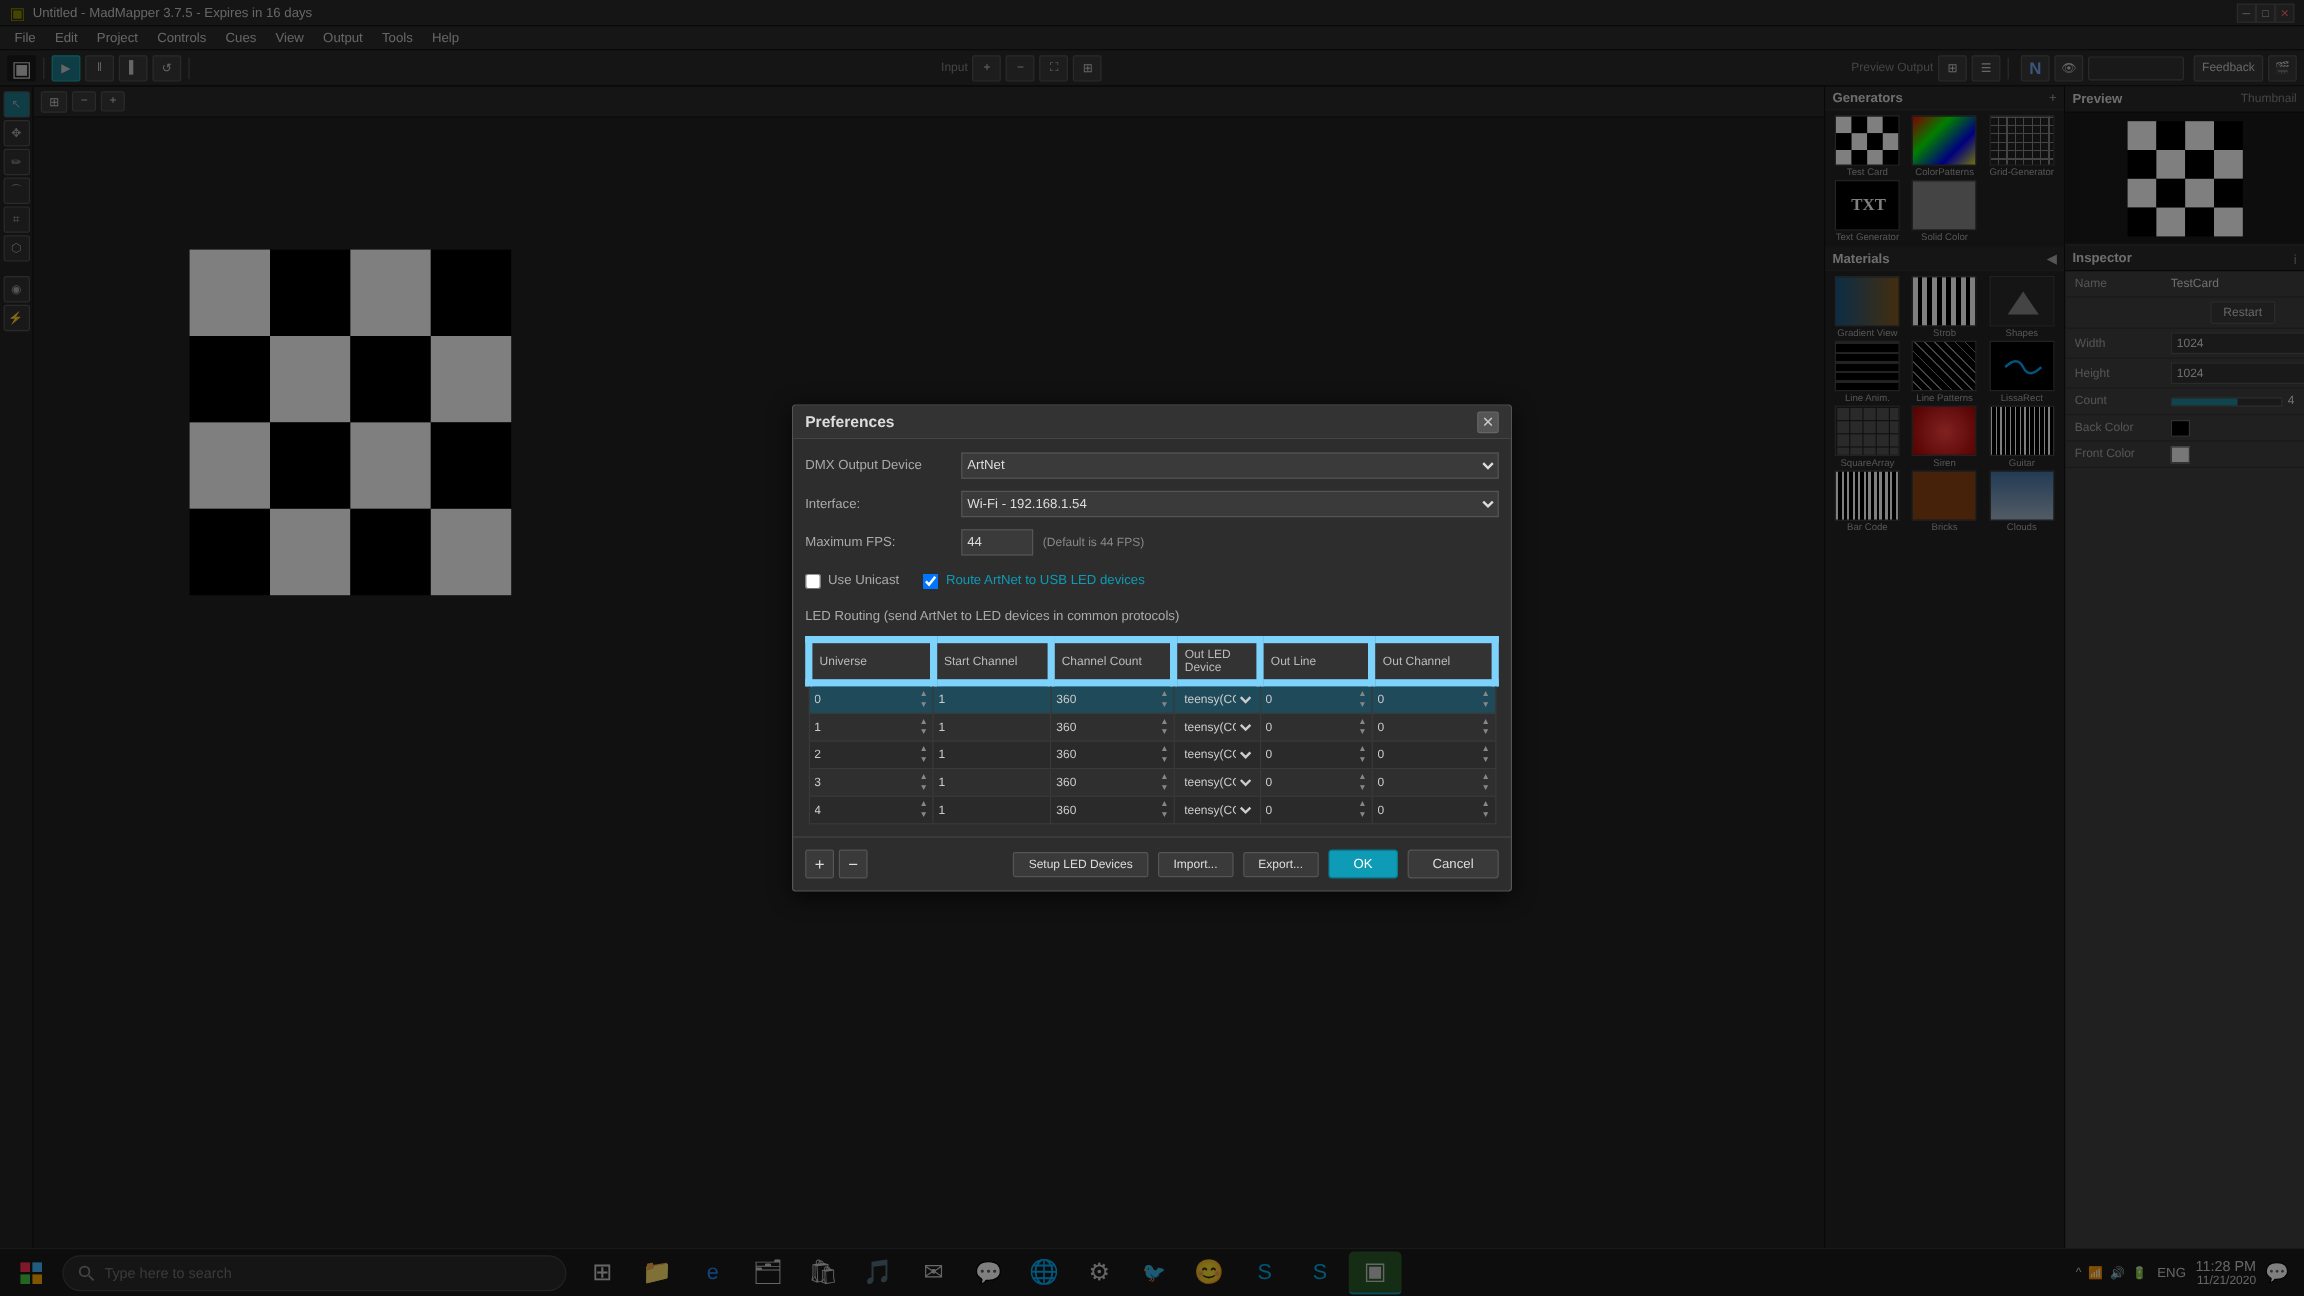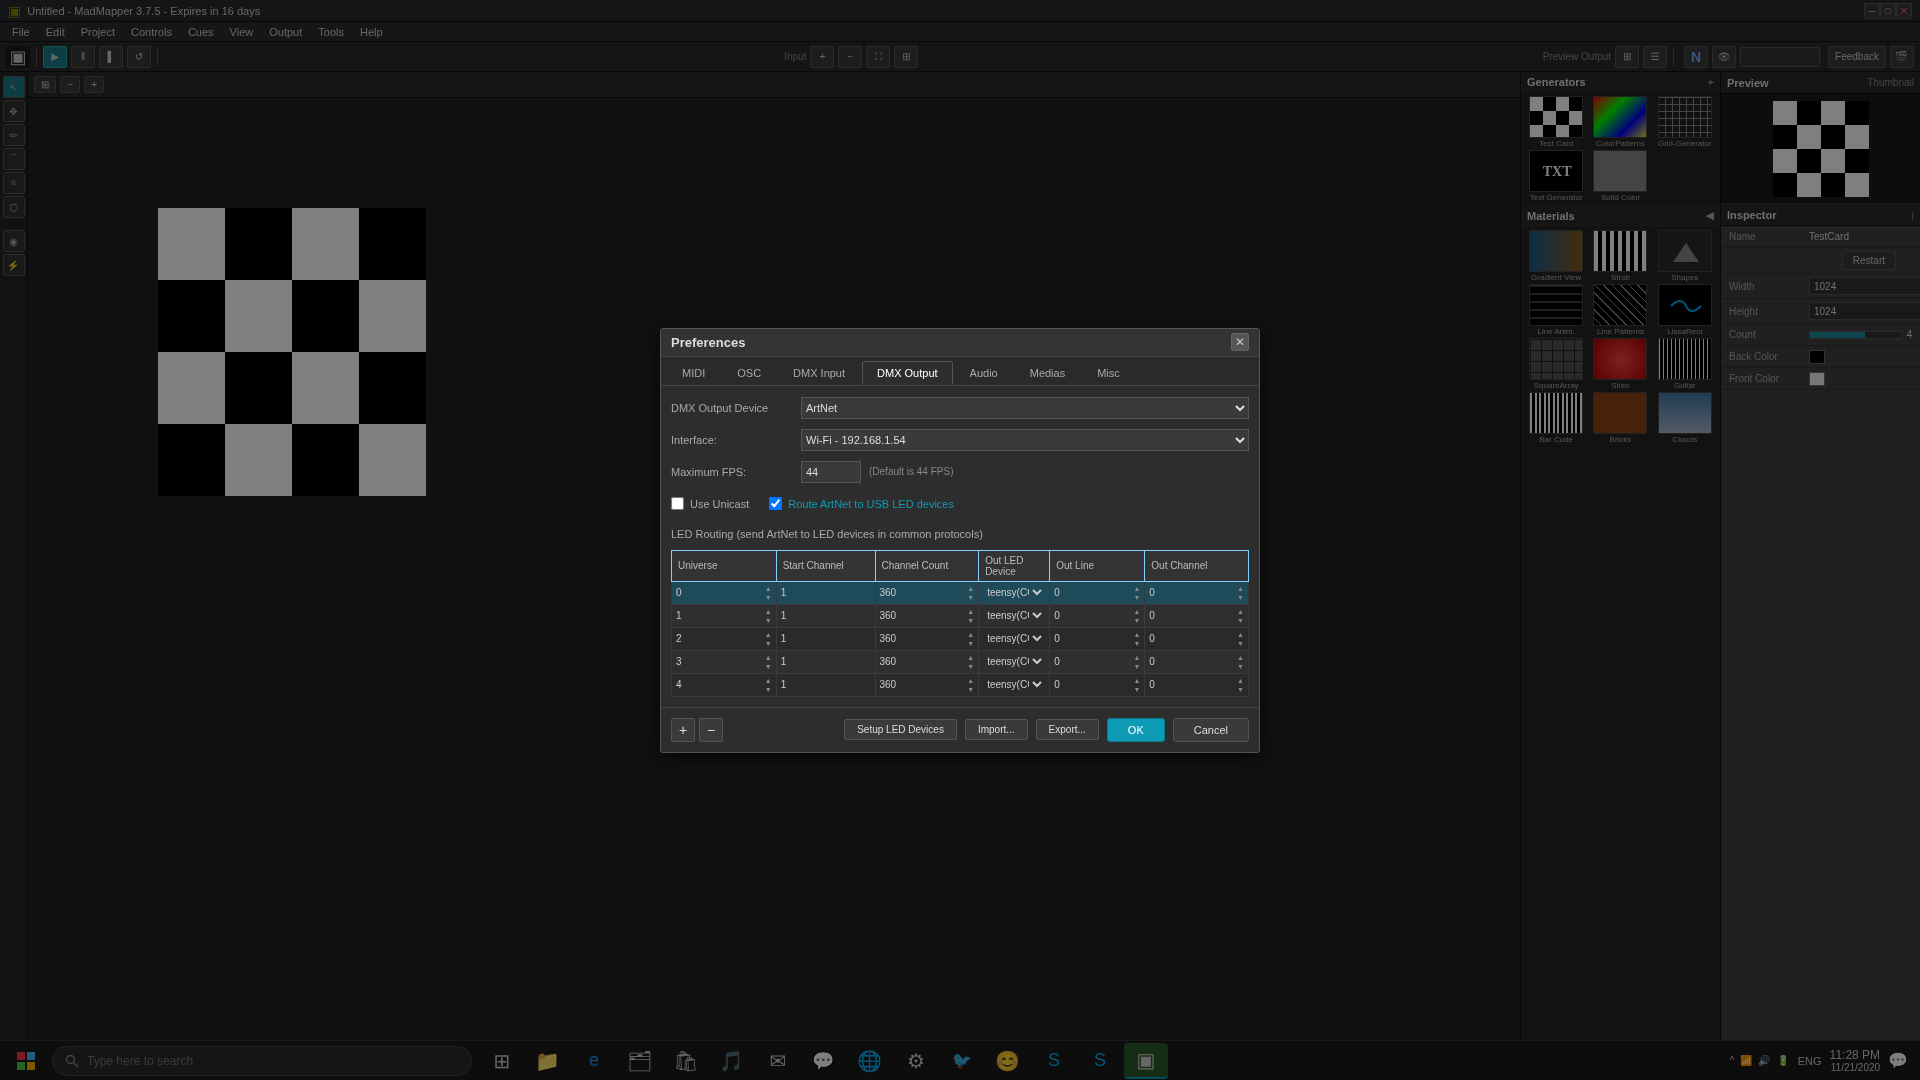--- a/index.html
+++ b/index.html
@@ -454,21 +454,21 @@
       color: #aaa;
       margin-bottom: 6px;
       padding: 4px 0;
     }
     .routing-table {
       width: 100%;
       border-collapse: collapse;
     }
     .routing-table th {
       background: #333;
-      border: 1px solid #7dd3fc;
+      border: 6px solid #7dd3fc;
       padding: 4px 6px;
       text-align: left;
       font-size: 10px;
       color: #bbb;
       font-weight: normal;
     }
     .routing-table td {
       background: #2a2a2a;
       border: 1px solid #3a3a3a;
       padding: 2px 4px;
@@ -1152,29 +1152,20 @@
 </div>
 
 <div id="modal-overlay">
   <div id="preferences-dialog">
 
     <div id="pref-titlebar">
       <span id="pref-title">Preferences</span>
       <div id="pref-close">✕</div>
     </div>
 
-    <div id="pref-tabs">
-      <div class="pref-tab">MIDI</div>
-      <div class="pref-tab">OSC</div>
-      <div class="pref-tab">DMX Input</div>
-      <div class="pref-tab active">DMX Output</div>
-      <div class="pref-tab">Audio</div>
-      <div class="pref-tab">Medias</div>
-      <div class="pref-tab">Misc</div>
-    </div>
 
     <div id="pref-content">
 
       <div class="pref-row">
         <span class="pref-row-label">DMX Output Device</span>
         <select class="pref-select">
           <option>ArtNet</option>
         </select>
       </div>
 

